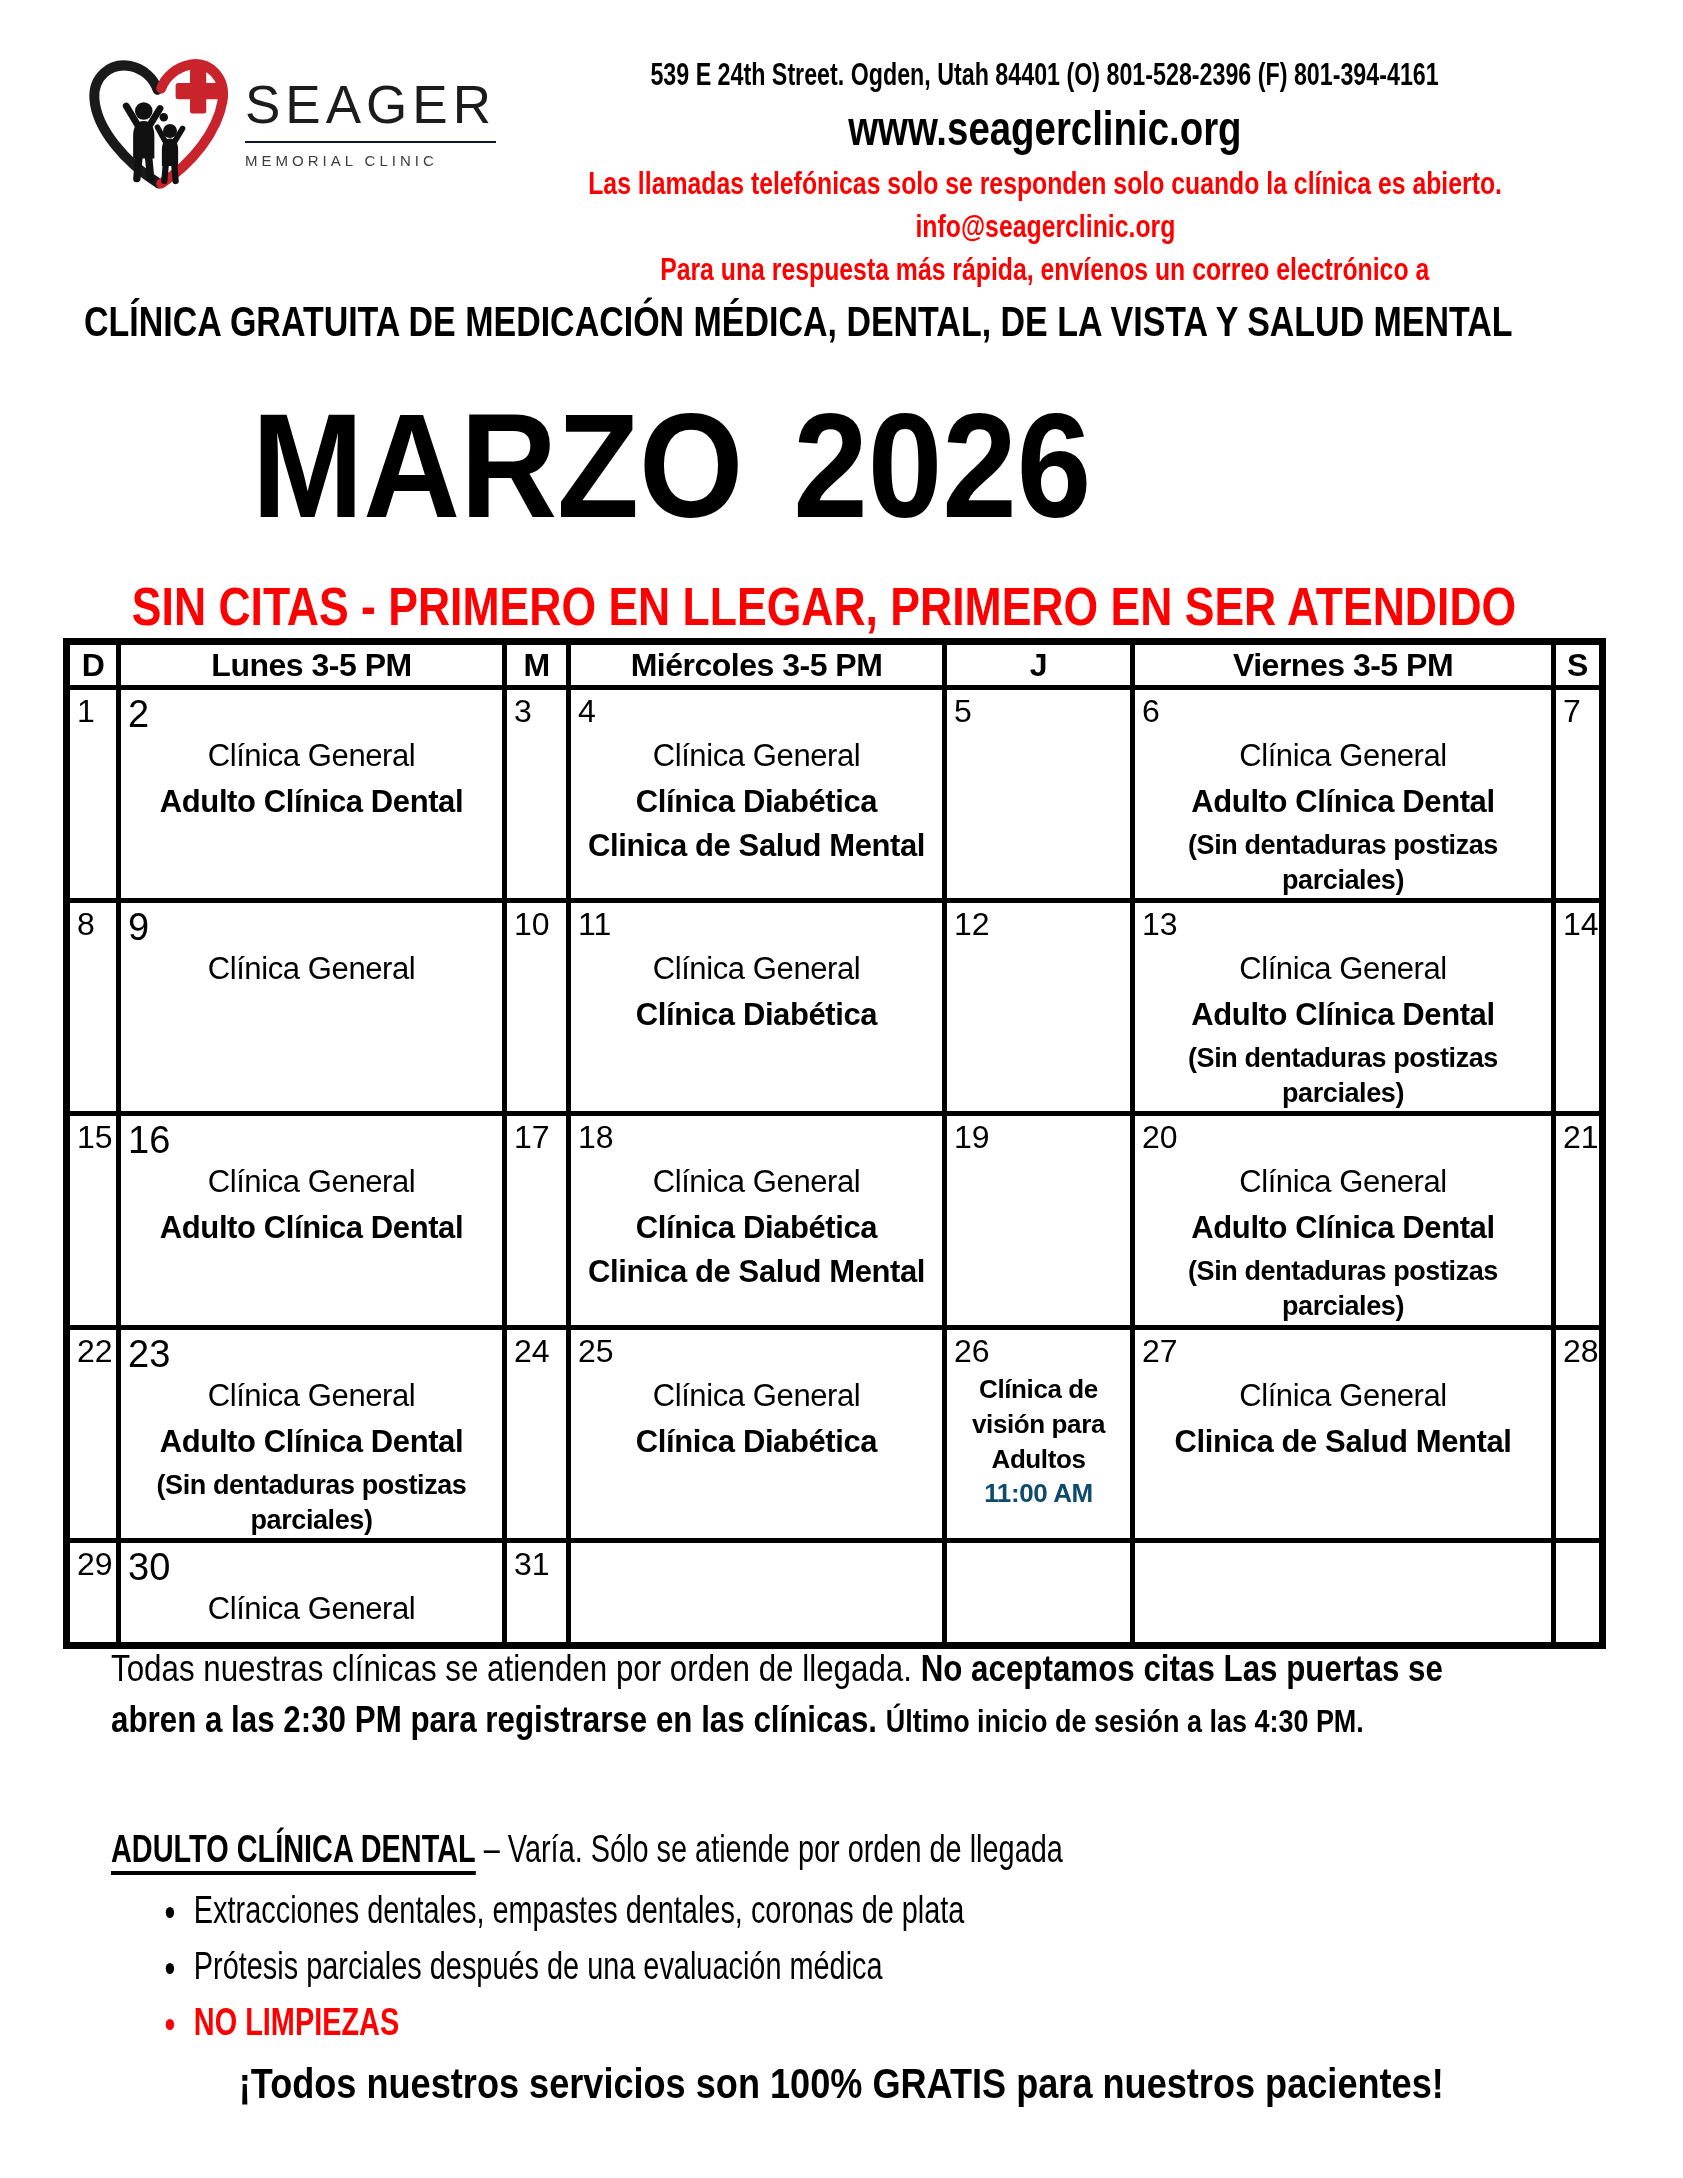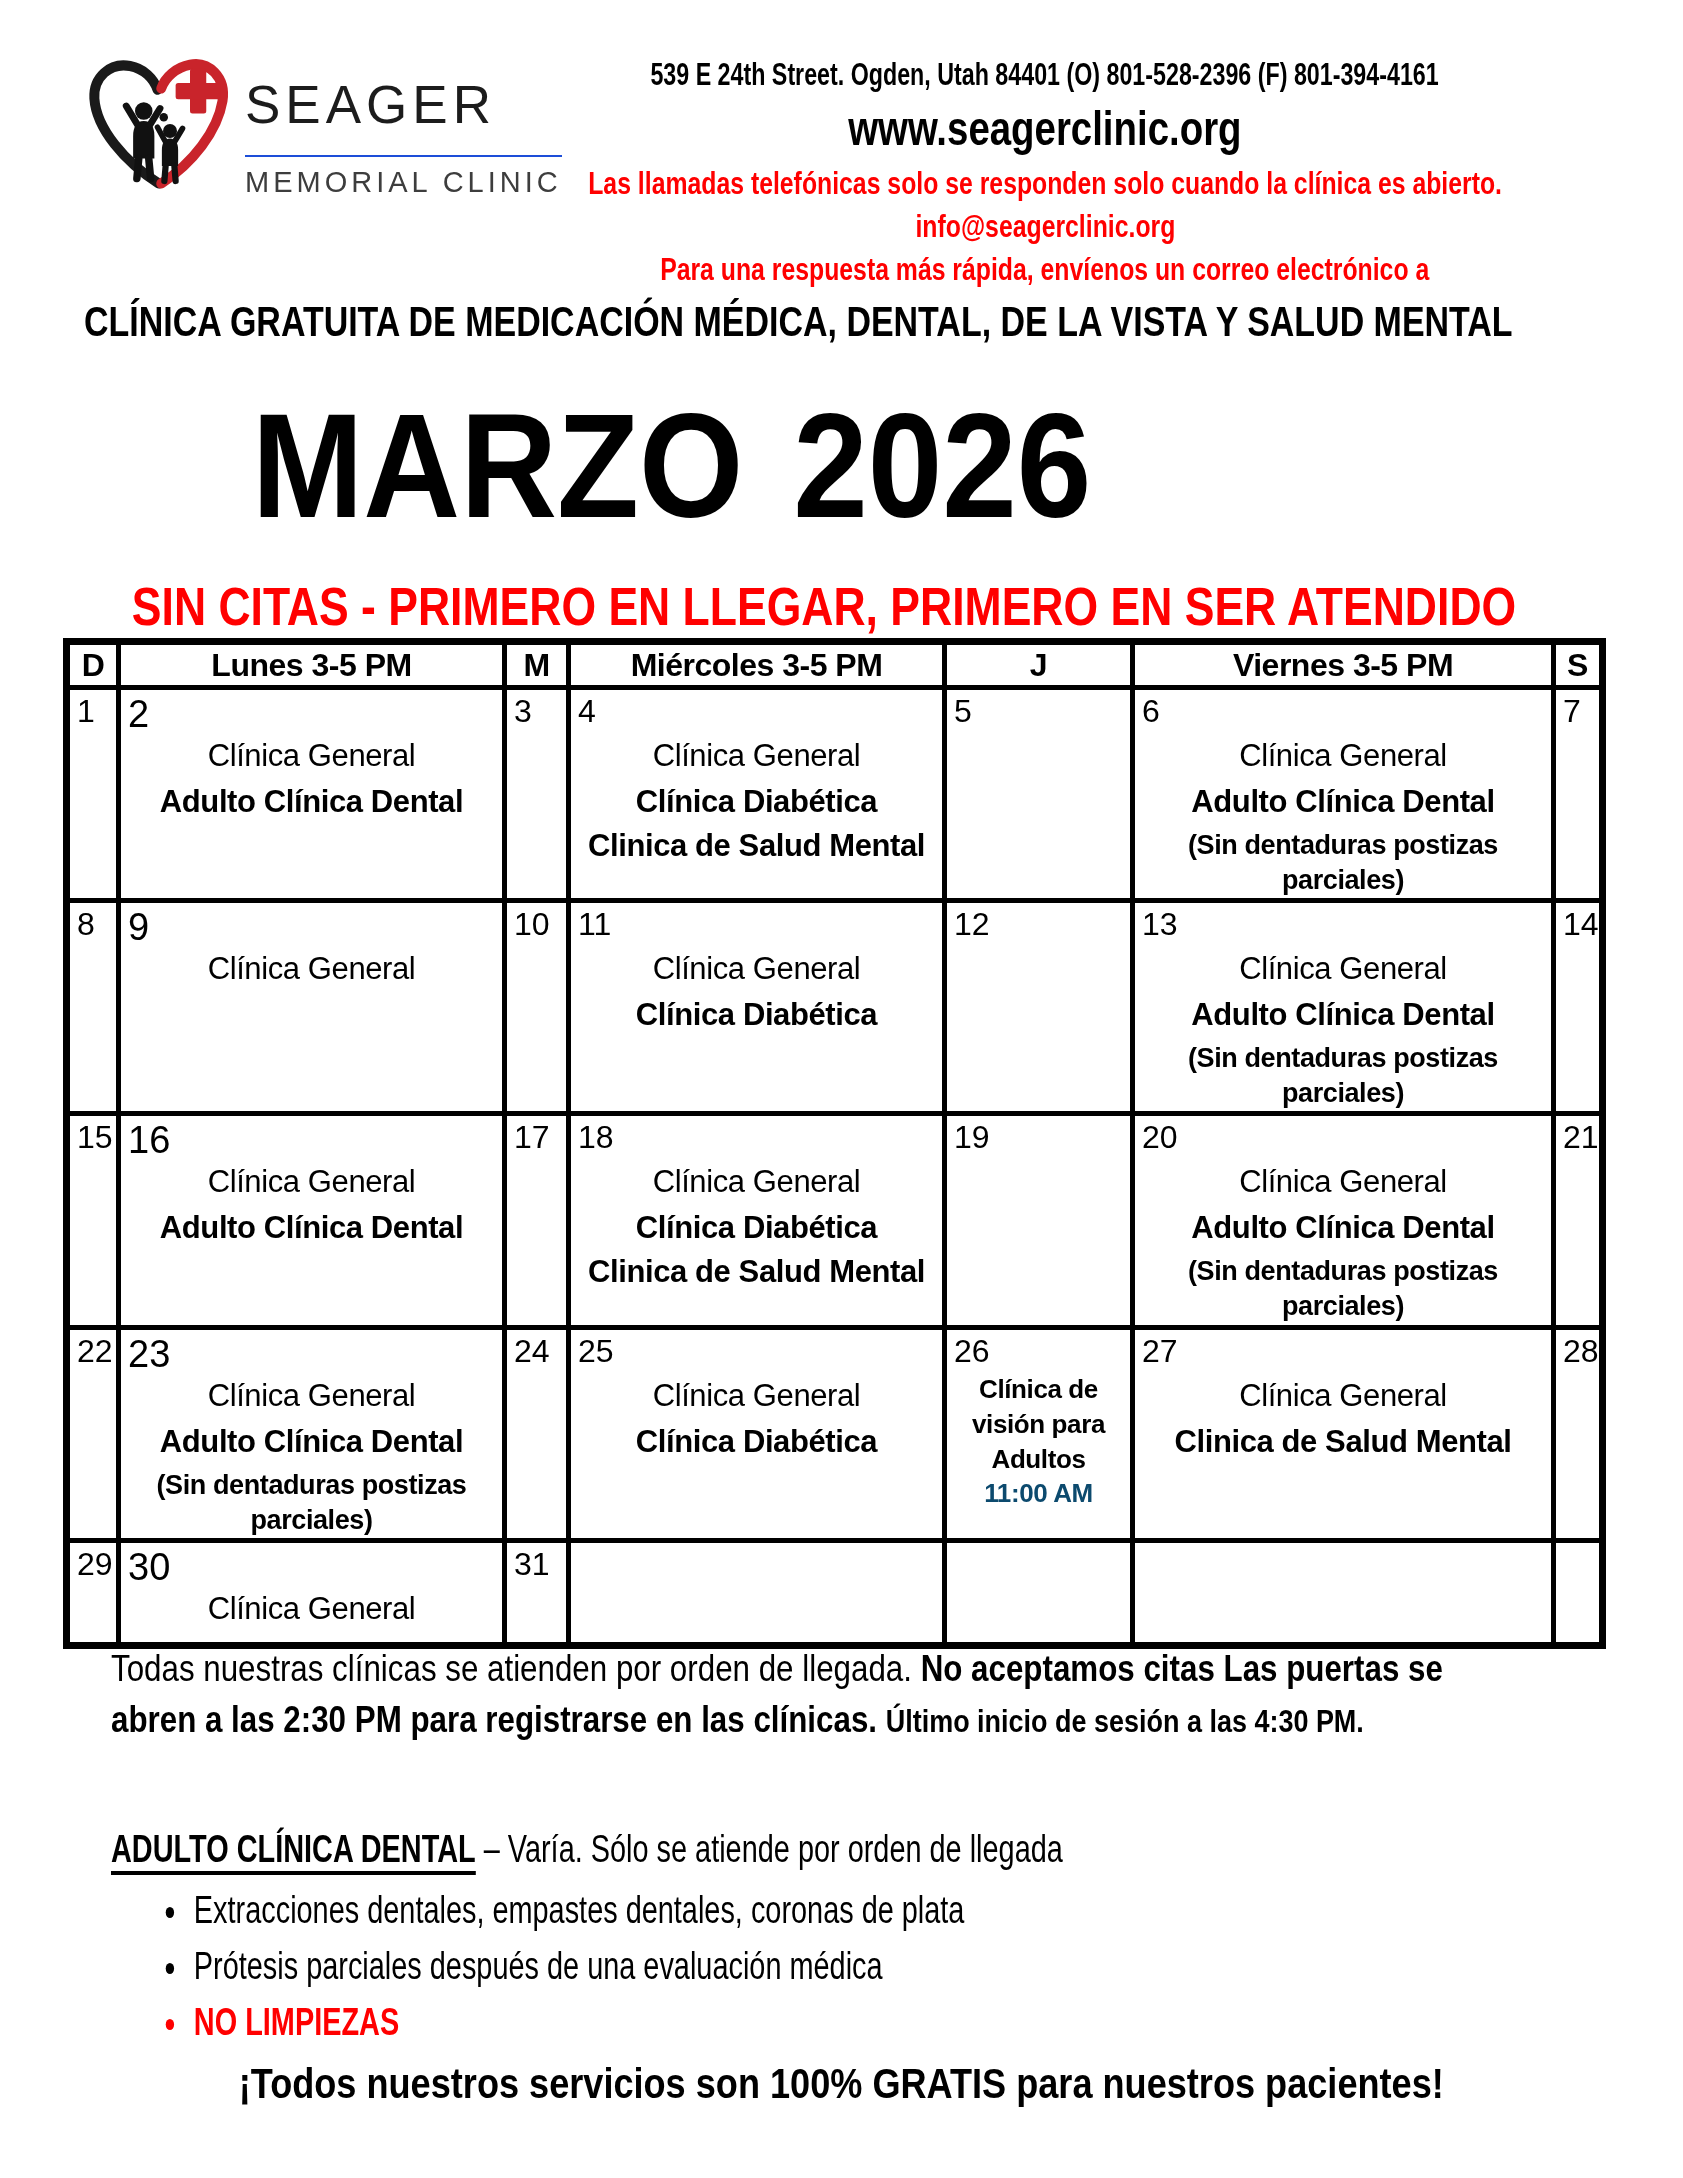--- a/index.html
+++ b/index.html
@@ -4,22 +4,22 @@
 <style>
   html,body{margin:0;padding:0;background:#fff;}
   .page{position:relative;width:1683px;height:2178px;background:#fff;
         font-family:"Liberation Sans",sans-serif;color:#000;overflow:hidden;}
 
   
   .logo{position:absolute;left:85px;top:46px;display:flex;align-items:flex-start;}
   .logo svg{width:150px;height:150px;}
   .logo-text{margin-left:10px;padding-top:32px;}
   .brand{font-size:53px;letter-spacing:5px;color:#1c1c1c;line-height:1;
-         padding-bottom:24px;border-bottom:2px solid #1d4ed8;}
-  .brand-sub{font-size:29px;letter-spacing:4px;color:#3d3d3d;margin-top:9px;}
+         padding-bottom:10px;border-bottom:2px solid #0f172a;}
+  .brand-sub{font-size:15px;letter-spacing:4px;color:#3d3d3d;margin-top:9px;}
 
   .head-right{position:absolute;left:426px;top:57px;width:1238px;text-align:center;}
   .cx{display:inline-block;white-space:nowrap;}
   .address{font-size:31px;font-weight:bold;}
   .address .cx{transform:scaleX(.75);}
   .website{font-size:48px;font-weight:bold;margin-top:8px;}
   .website .cx{transform:scaleX(.8);}
   .notice{color:#ff0000;font-weight:bold;font-size:31px;margin-top:10px;}
   .notice div{margin-top:7px;}
   .notice .cx{transform:scaleX(.8);}

